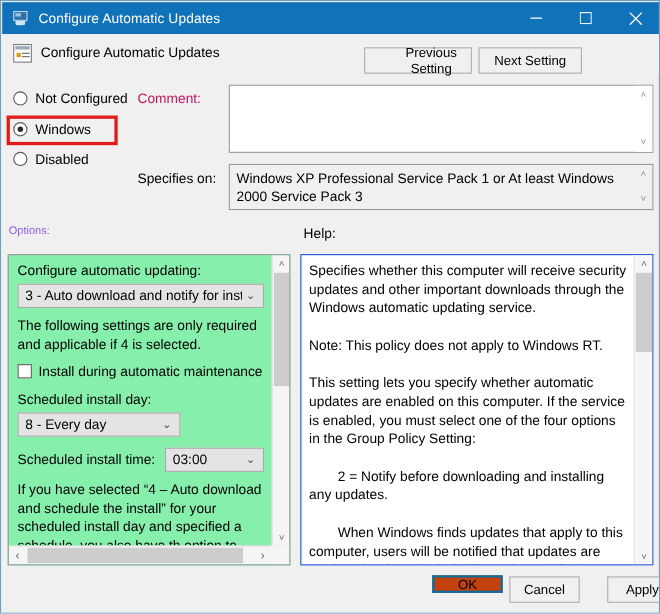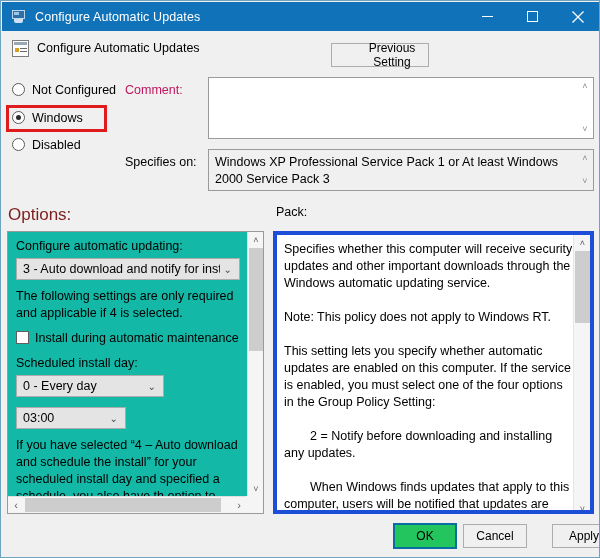--- a/index.html
+++ b/index.html
@@ -228,34 +228,34 @@
     color: #000;
     line-height: 17px;
     overflow: hidden;
   }
   #supported-box .vsb-in { background: #f0f0f0; }
 
   
   #lbl-options {
     position: absolute;
     left: 7px; top: 204px;
-    font-size: 17px; color: #7f1d1d;
+    font-size: 10px; color: #8b5cf6;
   }
   #lbl-help {
     position: absolute;
     left: 275px; top: 204px;
     font-size: 12.5px; color: #000;
   }
 
   
   #options-panel {
     position: absolute;
     left: 6px; top: 230px;
     width: 257px; height: 283px;
-    background: #14b8a6;
+    background: #86efac;
     border: 1px solid #9a9a9a;
     box-sizing: border-box;
     overflow: hidden;
   }
   #options-content {
     position: absolute;
     left: 0; top: 0;
     width: 240px; height: 264px;
     padding: 7px 8px 0 8px;
     box-sizing: border-box;
@@ -370,21 +370,21 @@
     width: 17px; height: 17px;
     background: #f5f5f5;
   }
 
   
   #help-panel {
     position: absolute;
     left: 272px; top: 230px;
     width: 321px; height: 283px;
     background: #ffffff;
-    border: 4px solid #1d4ed8;
+    border: 1px solid #1d4ed8;
     box-sizing: border-box;
     overflow: hidden;
   }
   #help-content {
     position: absolute;
     left: 0; top: 0;
     width: 303px; height: 281px;
     padding: 6px 6px 0 7px;
     box-sizing: border-box;
     font-size: 12.5px;
@@ -414,23 +414,23 @@
     position: absolute;
     left: 1px; top: 16px;
     width: 15px; height: 72px;
     background: #cdcdcd;
   }
 
   
   #btn-ok {
     position: absolute;
     left: 392px; top: 522px;
-    width: 64px; height: 26px;
+    width: 64px; height: 16px;
     border: 2px solid #0a6ea1;
-    background: #22c55e;
+    background: #c2410c;
   }
   #btn-cancel {
     position: absolute;
     left: 462px; top: 523px;
     width: 64px; height: 24px;
   }
   #btn-apply {
     position: absolute;
     left: 551px; top: 523px;
     width: 64px; height: 24px;
@@ -471,20 +471,23 @@
     <div id="hdr-icon">
       <div class="bar"></div>
         <div class="sq1"></div>
         <div class="ln"></div>
     </div>
     <span id="hdr-title">Configure Automatic Updates</span>
   </div>
   <button class="btn" id="btn-prev">
     <span>Previous Setting</span>
   </button>
+  <button class="btn" id="btn-next">
+    <span>Next Setting</span>
+  </button>
 
   <div class="radio-row" id="radio-notconfigured">
     <span class="radio-mark"></span>
     <span>Not Configured</span>
   </div>
   <div class="radio-row" id="radio-enabled">
     <span class="radio-mark on"></span>
     <span>Windows</span>
   </div>
   <div class="radio-row" id="radio-disabled">
@@ -504,40 +507,41 @@
   <div id="lbl-supported">Specifies on:</div>
   <div id="supported-box">
     <span>Windows XP Professional Service Pack 1 or At least Windows 2000 Service Pack 3</span>
     <div class="vsb-in">
       <span class="ar">˄</span>
       <span class="ar">˅</span>
     </div>
   </div>
 
   <div id="lbl-options">Options:</div>
-  <div id="lbl-help">Pack:</div>
+  <div id="lbl-help">Help:</div>
 
   <div id="options-panel">
     <div id="options-content">
       <div class="opt-label">Configure automatic updating:</div>
       <div class="combo" id="combo-autoupdate">
         <span class="cv">3 - Auto download and notify for install</span>
         <span class="chev">⌄</span>
       </div>
       <div class="opt-para">The following settings are only required and applicable if 4 is selected.</div>
       <div class="chk-row">
         <span class="chk-mark"></span>
         <span>Install during automatic maintenance</span>
       </div>
       <div class="opt-label">Scheduled install day:</div>
       <div class="combo" id="combo-day">
-        <span class="cv">0 - Every day</span>
+        <span class="cv">8 - Every day</span>
         <span class="chev">⌄</span>
       </div>
       <div class="time-row">
+        <span class="tl">Scheduled install time:</span>
         <span class="combo" id="combo-time">
           <span class="cv">03:00</span>
           <span class="chev">⌄</span>
         </span>
       </div>
       <div class="opt-tail">If you have selected “4 – Auto download and schedule the install” for your scheduled install day and specified a schedule, you also have th option to limit updating to a weekly, bi-weekly</div>
     </div>
     <div id="opt-vsb">
       <span class="ar up">˄</span>
       <div class="thumb"></div>

